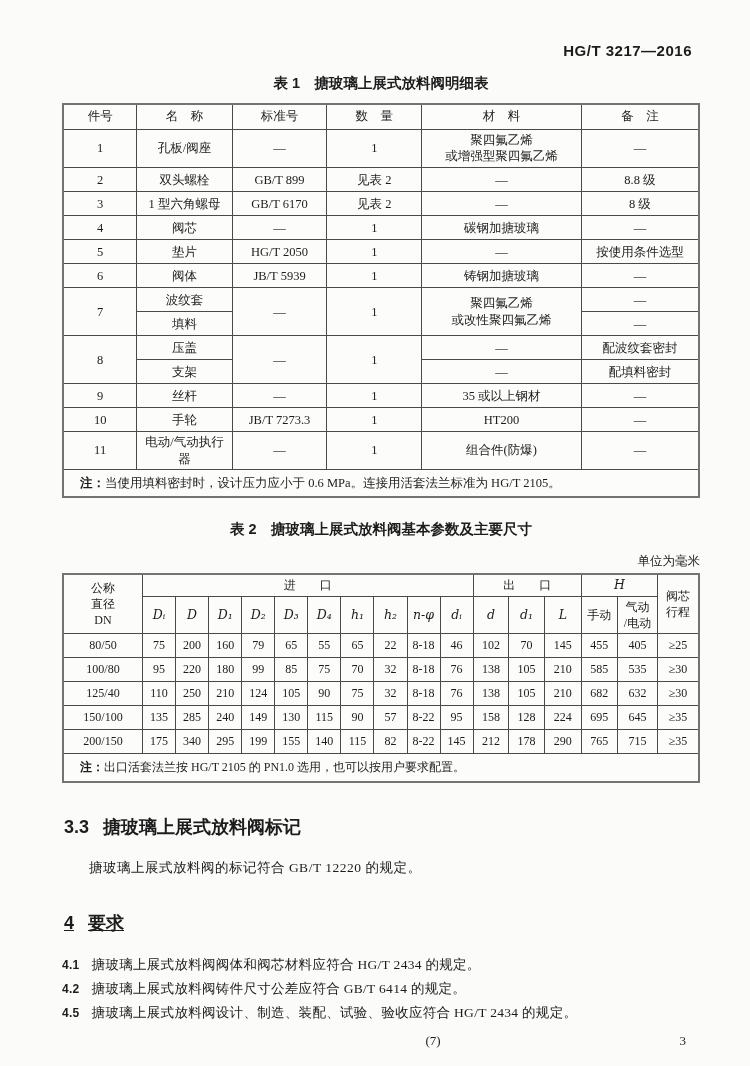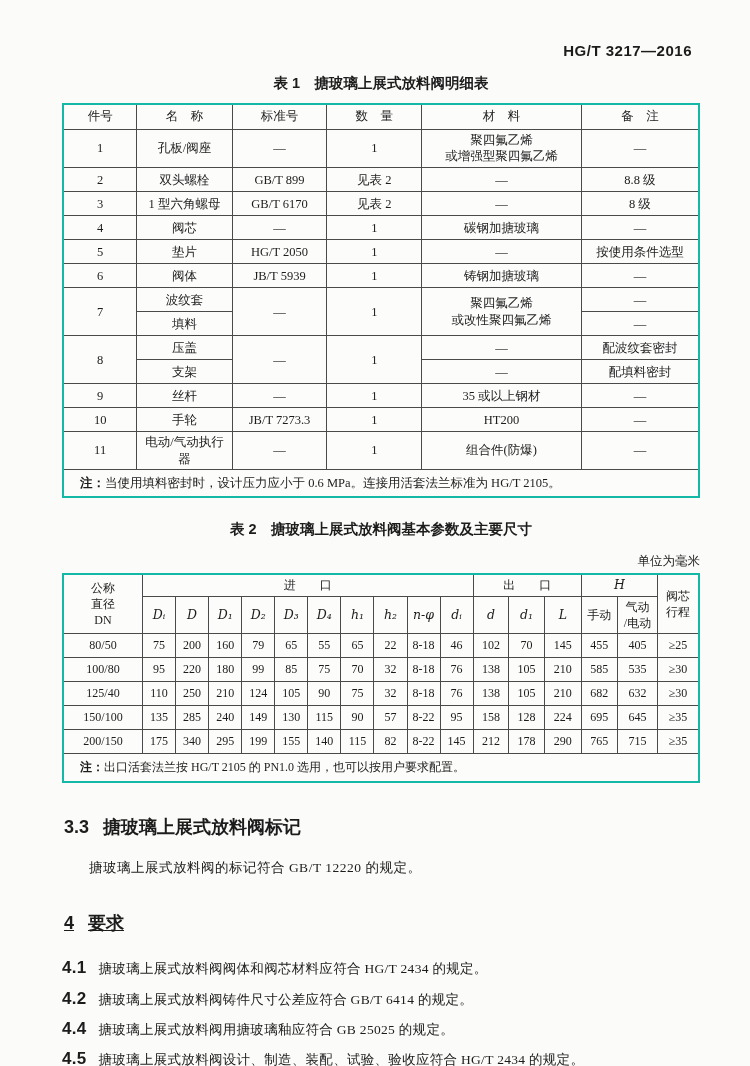--- a/index.html
+++ b/index.html
@@ -10,21 +10,21 @@
     font-family:"Liberation Serif","DejaVu Serif",serif;
   }
   .page { width:750px; height:1066px; padding:26px 50px 0 62px; position:relative;margin-top:16px; }
   .hei { font-family:"Liberation Sans","DejaVu Sans",sans-serif; font-weight:bold; }
 
   .doc-code { text-align:right; font-size:15px; letter-spacing:.5px; padding-right:8px; }
 
   .tbl-title { text-align:center; font-size:14.5px; margin-top:15px; }
 
   table { border-collapse:collapse; width:100%; table-layout:fixed; }
-  table.t1, table.t2 { border:2px solid #14b8a6; background:#fcfcfb; }
+  table.t1, table.t2 { border:2px solid #737373; background:#fcfcfb; }
   th, td { border:1px solid #4a4a4a; text-align:center; vertical-align:middle; font-weight:normal; }
 
   .t1 { margin-top:10px; font-size:12.5px; }
   .t1 th { height:25px; }
   .t1 td { height:24px; padding:2px 2px; line-height:1.3; }
   .t1 .note-cell, .t2 .note-cell { text-align:left; padding:5px 6px 5px 16px; height:27px; }
   .note-label { font-family:"Liberation Sans","DejaVu Sans",sans-serif; font-weight:bold; }
 
   .unit-line { text-align:right; font-size:12.5px; margin:14px 0 3px;font-family:Liberation Mono, monospace; }
   .t2 { font-size:12px; }
@@ -33,21 +33,21 @@
   .blk { display:block; line-height:1.35; }
   .var { font-family:"DejaVu Serif","Liberation Serif",serif; font-style:italic; font-size:12.5px; }
 
   .clause-head { font-size:18px; margin-left:2px; }
   .clause-head .c-num { margin-right:14px; }
   .s33 { margin-top:32px; }
   .s33-body { font-size:13.5px; margin-top:20px; text-indent:2em; letter-spacing:.5px; }
   .s4 { margin-top:34px;text-decoration:underline; }
   .req-list { margin-top:18px; }
   .req-item { font-size:13.5px; line-height:1.78; letter-spacing:.3px; }
-  .req-num { font-family:"Liberation Sans","DejaVu Sans",sans-serif; font-weight:bold; font-size:17px; margin-right:12px; }
+  .req-num { font-family:"Liberation Sans","DejaVu Sans",sans-serif; font-weight:bold; font-size:12px; margin-right:12px; }
 
   .footer { position:relative; margin-top:8px; height:20px; font-size:13px; }
   .footer-center { position:absolute; left:50%; transform:translateX(-50%) translateX(52px); }
   .footer-page { position:absolute; right:14px; }
 </style>
 </head>
 <body>
 
 <div class="page">
 
@@ -346,21 +346,20 @@
   </div>
   <p class="s33-body">搪玻璃上展式放料阀的标记符合 GB/T 12220 的规定。</p>
 
   <div class="clause-head hei s4">
     <span class="c-num">4</span><span>要求</span>
   </div>
 
   <div class="req-list">
     <div class="req-item"><span class="req-num">4.1</span><span>搪玻璃上展式放料阀阀体和阀芯材料应符合 HG/T 2434 的规定。</span></div>
     <div class="req-item"><span class="req-num">4.2</span><span>搪玻璃上展式放料阀铸件尺寸公差应符合 GB/T 6414 的规定。</span></div>
-    <div class="req-item"><span class="req-num">4.4</span><span>搪玻璃上展式放料阀用搪玻璃釉应符合 GB 25025 的规定。</span></div>
     <div class="req-item"><span class="req-num">4.5</span><span>搪玻璃上展式放料阀设计、制造、装配、试验、验收应符合 HG/T 2434 的规定。</span></div>
   </div>
 
   <div class="footer">
     <span class="footer-center">(7)</span>
     <span class="footer-page">3</span>
   </div>
 
 </div>
 

